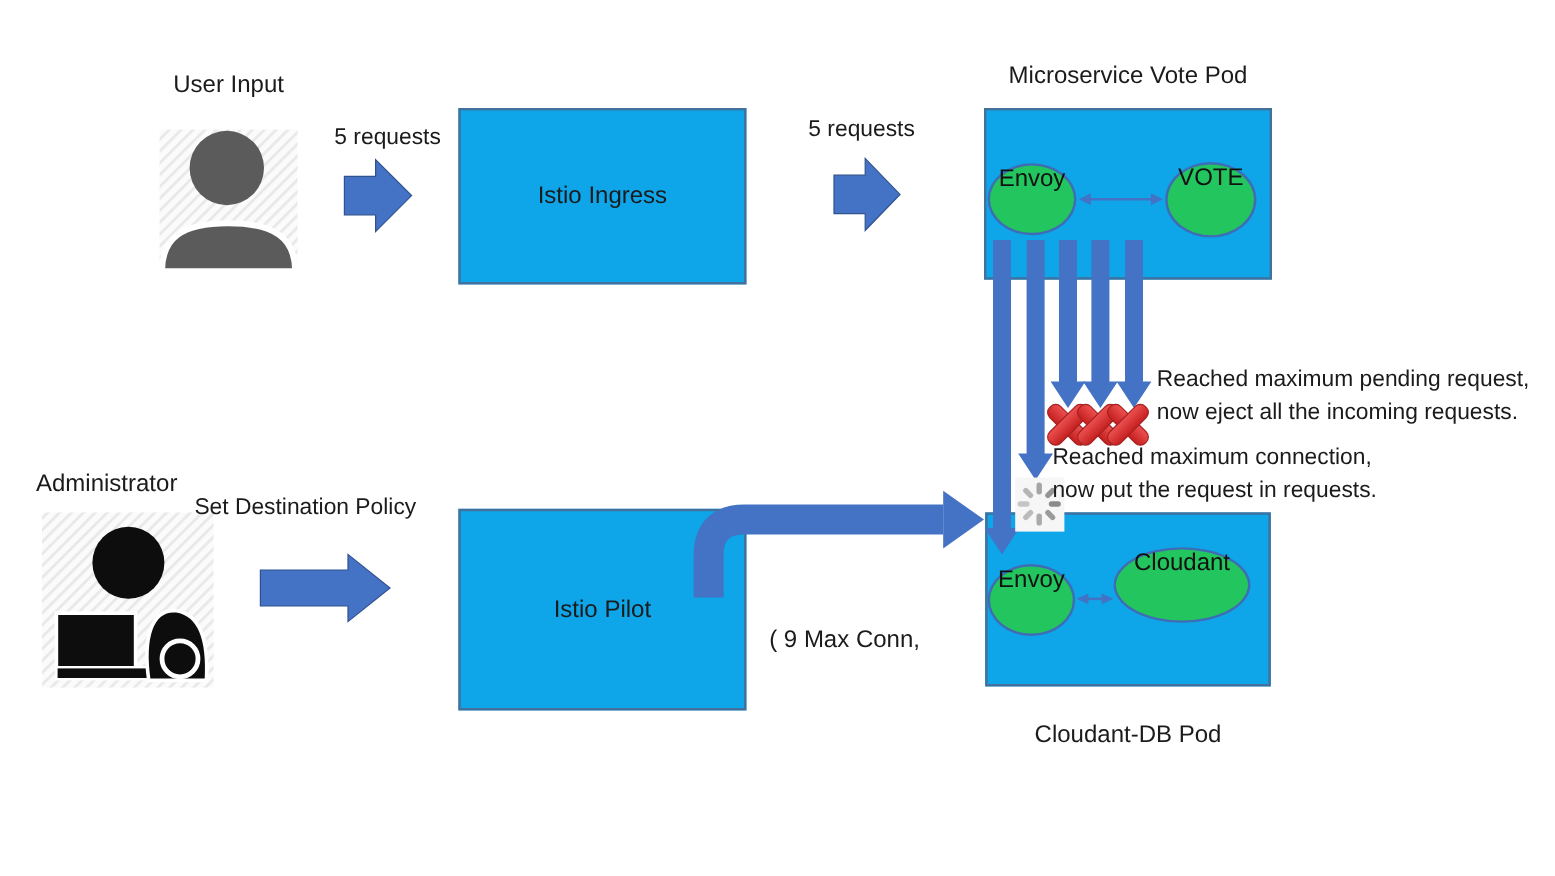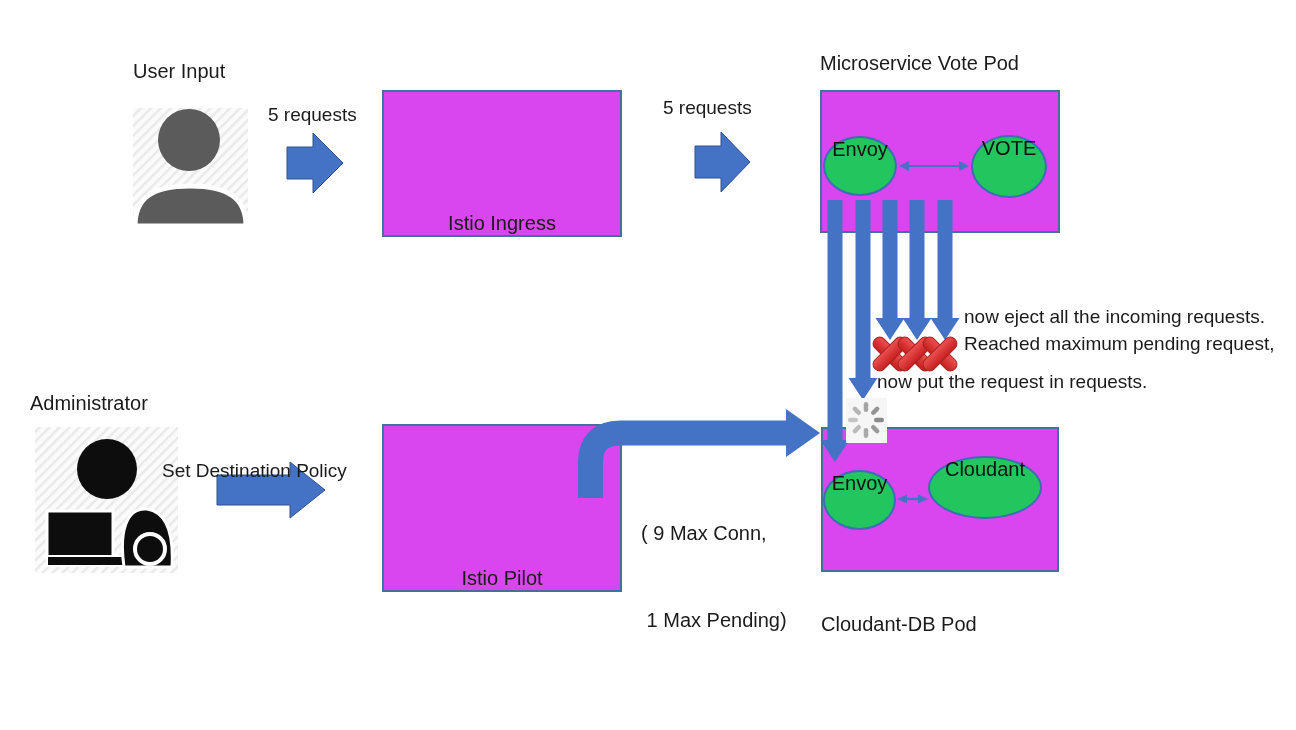--- a/index.html
+++ b/index.html
@@ -1,25 +1,25 @@
 <!DOCTYPE html>
 <html><head>
 <meta charset="utf-8">
 <style>
   html,body{margin:0;padding:0;background:#ffffff;}
   .canvas{position:relative;width:1296px;height:730px;background:#ffffff;overflow:hidden;
           font-family:"Liberation Sans",sans-serif;color:#1b1b1b;}
-  .box{position:absolute;background:#d946ef;border:2px solid #41719C;
-       display:flex;align-items:flex-end;justify-content:center;z-index:1;box-sizing:border-box;}
+  .box{position:absolute;background:#0ea5e9;border:2px solid #41719C;
+       display:flex;align-items:center;justify-content:center;z-index:1;box-sizing:border-box;}
   .box .node-label{font-size:20px;color:#1b1b1b;}
   .ellipse{position:absolute;background:#22c55e;border:2px solid #3E6CB5;border-radius:50%;
            display:flex;justify-content:center;z-index:6;box-sizing:border-box;}
   .ellipse span{font-size:20px;color:#111;}
   .lbl{position:absolute;font-size:20px;color:#1b1b1b;white-space:nowrap;z-index:6;}
-  .lbl.center{}
+  .lbl.center{text-align:center;}
   .ann{position:absolute;font-size:19px;color:#1b1b1b;line-height:27px;white-space:nowrap;z-index:6;}
   .cb{position:absolute;left:641px;top:461px;font-size:20px;line-height:29px;
       white-space:pre;z-index:6;color:#1b1b1b;}
   svg.overlay{position:absolute;left:0;top:0;z-index:5;pointer-events:none;}
 </style>
 </head>
 <body>
 
 <div class="canvas">
 
@@ -145,31 +145,31 @@
   <div class="lbl center" style="left:133px;top:60px;width:115px;">User Input</div>
 
   <div class="lbl center" style="left:268px;top:104px;width:110px;font-size:19px;">5 requests</div>
 
   <div class="lbl center" style="left:663px;top:97px;width:110px;font-size:19px;">5 requests</div>
 
   <div class="lbl center" style="left:820px;top:52px;width:240px;">Microservice Vote Pod</div>
 
   <div class="lbl" style="left:30px;top:392px;text-align:right;">Administrator</div>
 
-  <div class="lbl" style="left:162px;top:460px;font-size:19px;text-align:center;">Set Destination Policy</div>
+  <div class="lbl" style="left:162px;top:412px;font-size:19px;text-align:center;">Set Destination Policy</div>
 
   <div class="cb">
     <div>( 9 Max Conn,</div>
-    <div> 1 Max Pending)</div>
   </div>
 
-  <div class="lbl center" style="left:821px;top:601px;width:238px;margin-top:12px;">Cloudant-DB Pod</div>
+  <div class="lbl center" style="left:821px;top:601px;width:238px;">Cloudant-DB Pod</div>
 
   <div class="ann" style="left:964px;top:303px;">
+    <div>Reached maximum pending request,</div>
     <div>now eject all the incoming requests.</div>
-    <div>Reached maximum pending request,</div>
   </div>
 
   <div class="ann" style="left:877px;top:368px;">
+    <div>Reached maximum connection,</div>
     <div>now put the request in requests.</div>
   </div>
 
 </div>
 
 </body></html>

